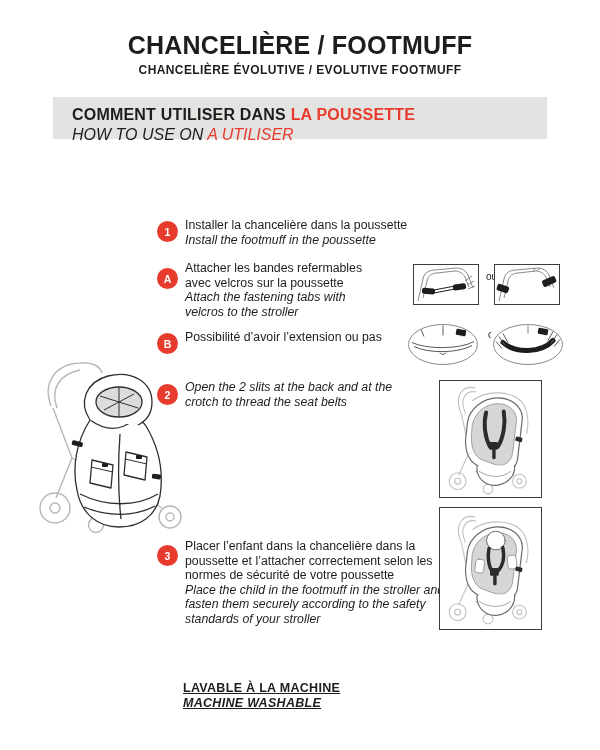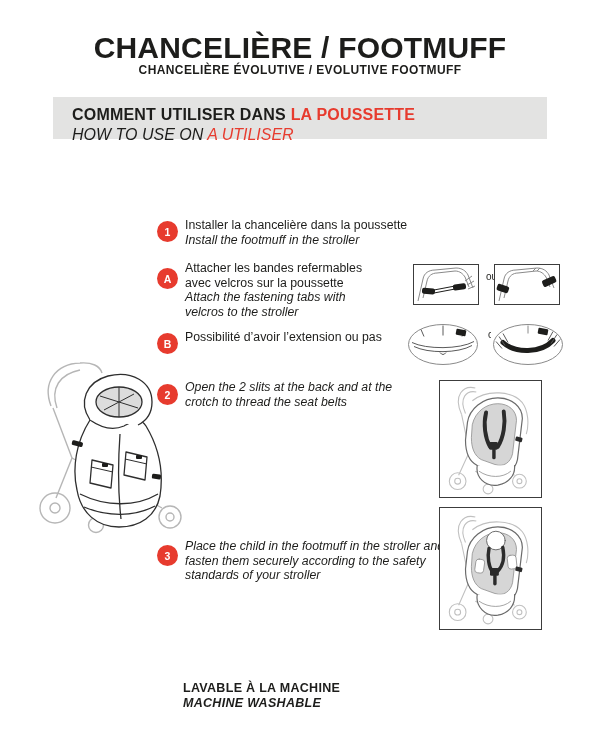--- a/index.html
+++ b/index.html
@@ -1,21 +1,21 @@
 <!DOCTYPE html>
 <html><head>
 <meta charset="utf-8">
 <style>
   * { margin:0; padding:0; box-sizing:border-box; }
   html,body { background:#ffffff; }
   body { width:600px; height:750px; font-family:"Liberation Sans",sans-serif; color:#1d1d1b; }
   .page { position:relative; width:600px; height:750px; background:#fff; overflow:hidden; }
 
   .title { position:absolute; top:31px; left:0; width:600px; text-align:center;
-           font-size:30px; font-weight:700; letter-spacing:0.2px; }
+           font-size:25px; font-weight:700; letter-spacing:0.2px; }
   .subtitle { position:absolute; top:63px; left:0; width:600px; text-align:center;
               font-size:12px; font-weight:700; letter-spacing:0.4px; }
 
   .banner { position:absolute; left:53px; top:97px; width:494px; height:42px;
             background:#e3e3e2; padding:8px 0 0 19px; }
   .banner .l1 { font-size:16px; font-weight:700; letter-spacing:0.2px; line-height:20px; }
   .banner .l2 { font-size:16px; font-style:italic; line-height:20px; }
   .red { color:#e73b2e; }
 
   .step { position:absolute; display:flex; gap:7px; align-items:flex-start; }
@@ -40,41 +40,41 @@
   .tall1 { left:439px; top:380px; width:103px; height:118px; }
   .tall2 { left:439px; top:507px; width:103px; height:123px; }
   .bigillus { position:absolute; left:20px; top:356px; width:168px; height:182px; }
 
   .orlbl { position:absolute; font-size:10px; line-height:9px; color:#1d1d1b;padding-left:6px; }
   .orlbl .it { display:block; font-style:italic;margin-left:48px; }
   .orA { left:480px; top:272px; }
   .orB { left:482px; top:330px; }
 
   .footer { position:absolute; left:183px; top:681px; font-size:12.5px; font-weight:700;
-            letter-spacing:0.3px; line-height:15px; }
+            letter-spacing:0.3px; line-height:15px;text-decoration:underline; }
   .footer .en { font-style:italic; }
 </style>
 </head>
 <body>
 
 <div class="page">
 
   <div class="title">CHANCELIÈRE / FOOTMUFF</div>
   <div class="subtitle">CHANCELIÈRE ÉVOLUTIVE / EVOLUTIVE FOOTMUFF</div>
 
   <div class="banner">
     <div class="l1"><span>COMMENT UTILISER DANS </span><span class="red">LA POUSSETTE</span></div>
     <div class="l2"><span>HOW TO USE ON </span><span class="red">A UTILISER</span></div>
   </div>
 
   <div class="step s1">
     <div class="marker">1</div>
     <div class="stext">
       <div class="fr">Installer la chancelière dans la poussette</div>
-      <div class="en">Install the footmuff in the stroller</div>
+      <div class="en">Install the footmuff in the poussette</div>
     </div>
   </div>
 
   <div class="step sA">
     <div class="marker">A</div>
     <div class="stext">
       <div class="fr">Attacher les bandes refermables avec velcros sur la poussette</div>
       <div class="en">Attach the fastening tabs with velcros to the stroller</div>
     </div>
   </div>
@@ -89,20 +89,21 @@
   <div class="step s2">
     <div class="marker">2</div>
     <div class="stext">
       <div class="en">Open the 2 slits at the back and at the crotch to thread the seat belts</div>
     </div>
   </div>
 
   <div class="step s3">
     <div class="marker">3</div>
     <div class="stext">
+      <div class="fr">Placer l’enfant dans la chancelière dans la poussette et l’attacher correctement selon les normes de sécurité de votre poussette</div>
       <div class="en">Place the child in the footmuff in the stroller and fasten them securely according to the safety standards of your stroller</div>
     </div>
   </div>
 
   <div class="bigillus">
     <svg viewBox="0 0 168 182">
       <g stroke="#b6b6b6" fill="none" stroke-width="1.4">
         <path d="M31,50 C22,26 36,8 60,7 C72,6 80,10 82,17"></path>
         <path d="M37,52 C30,32 40,18 60,14"></path>
         <path d="M33,52 L52,102 L36,142"></path>

